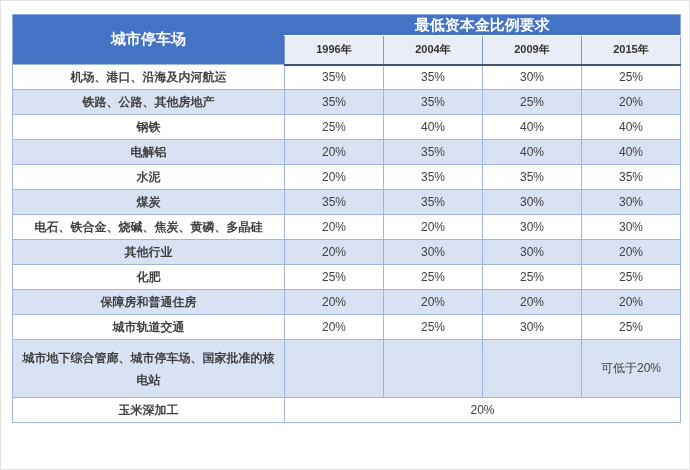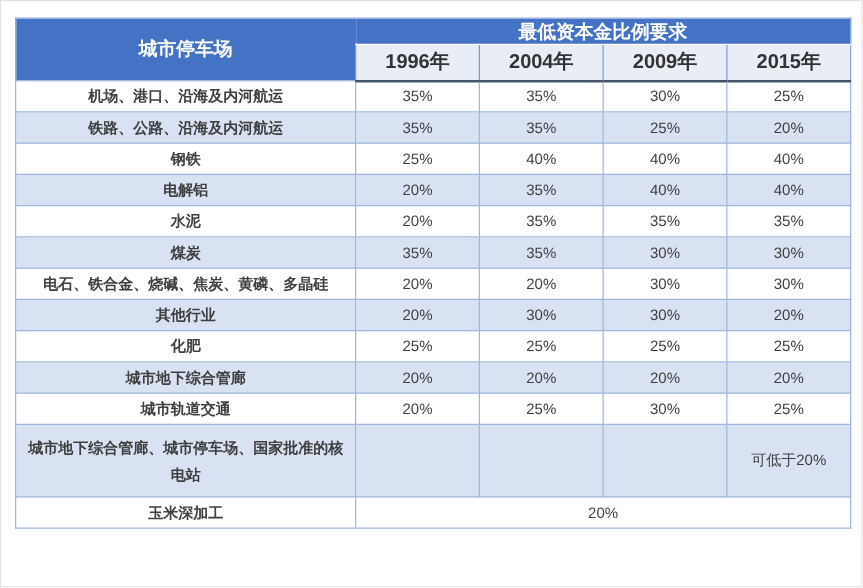--- a/index.html
+++ b/index.html
@@ -37,21 +37,21 @@
     border: none;
     padding: 0;
   }
   tr.head-top { height: 21px; }
   tr.head-years { height: 29px; }
 
   
   th.year-head {
     background: #E9EDF6;
     color: #333333;
-    font-size: 16px;
+    font-size: 11px;
     font-weight: bold;
     text-align: center;
     vertical-align: middle;
     border-left: 1px solid #7E9CD1;
     border-top: 1px solid #ffffff;
     border-bottom: 2px solid #44546A;
     padding: 0;
   }
 
   
@@ -102,21 +102,21 @@
     </thead>
     <tbody>
       <tr>
         <td class="cat">机场、港口、沿海及内河航运</td>
         <td class="val">35%</td>
         <td class="val">35%</td>
         <td class="val">30%</td>
         <td class="val">25%</td>
       </tr>
       <tr>
-        <td class="cat">铁路、公路、沿海及内河航运</td>
+        <td class="cat">铁路、公路、其他房地产</td>
         <td class="val">35%</td>
         <td class="val">35%</td>
         <td class="val">25%</td>
         <td class="val">20%</td>
       </tr>
       <tr>
         <td class="cat">钢铁</td>
         <td class="val">25%</td>
         <td class="val">40%</td>
         <td class="val">40%</td>
@@ -158,21 +158,21 @@
         <td class="val">20%</td>
       </tr>
       <tr>
         <td class="cat">化肥</td>
         <td class="val">25%</td>
         <td class="val">25%</td>
         <td class="val">25%</td>
         <td class="val">25%</td>
       </tr>
       <tr>
-        <td class="cat">城市地下综合管廊</td>
+        <td class="cat">保障房和普通住房</td>
         <td class="val">20%</td>
         <td class="val">20%</td>
         <td class="val">20%</td>
         <td class="val">20%</td>
       </tr>
       <tr>
         <td class="cat">城市轨道交通</td>
         <td class="val">20%</td>
         <td class="val">25%</td>
         <td class="val">30%</td>

